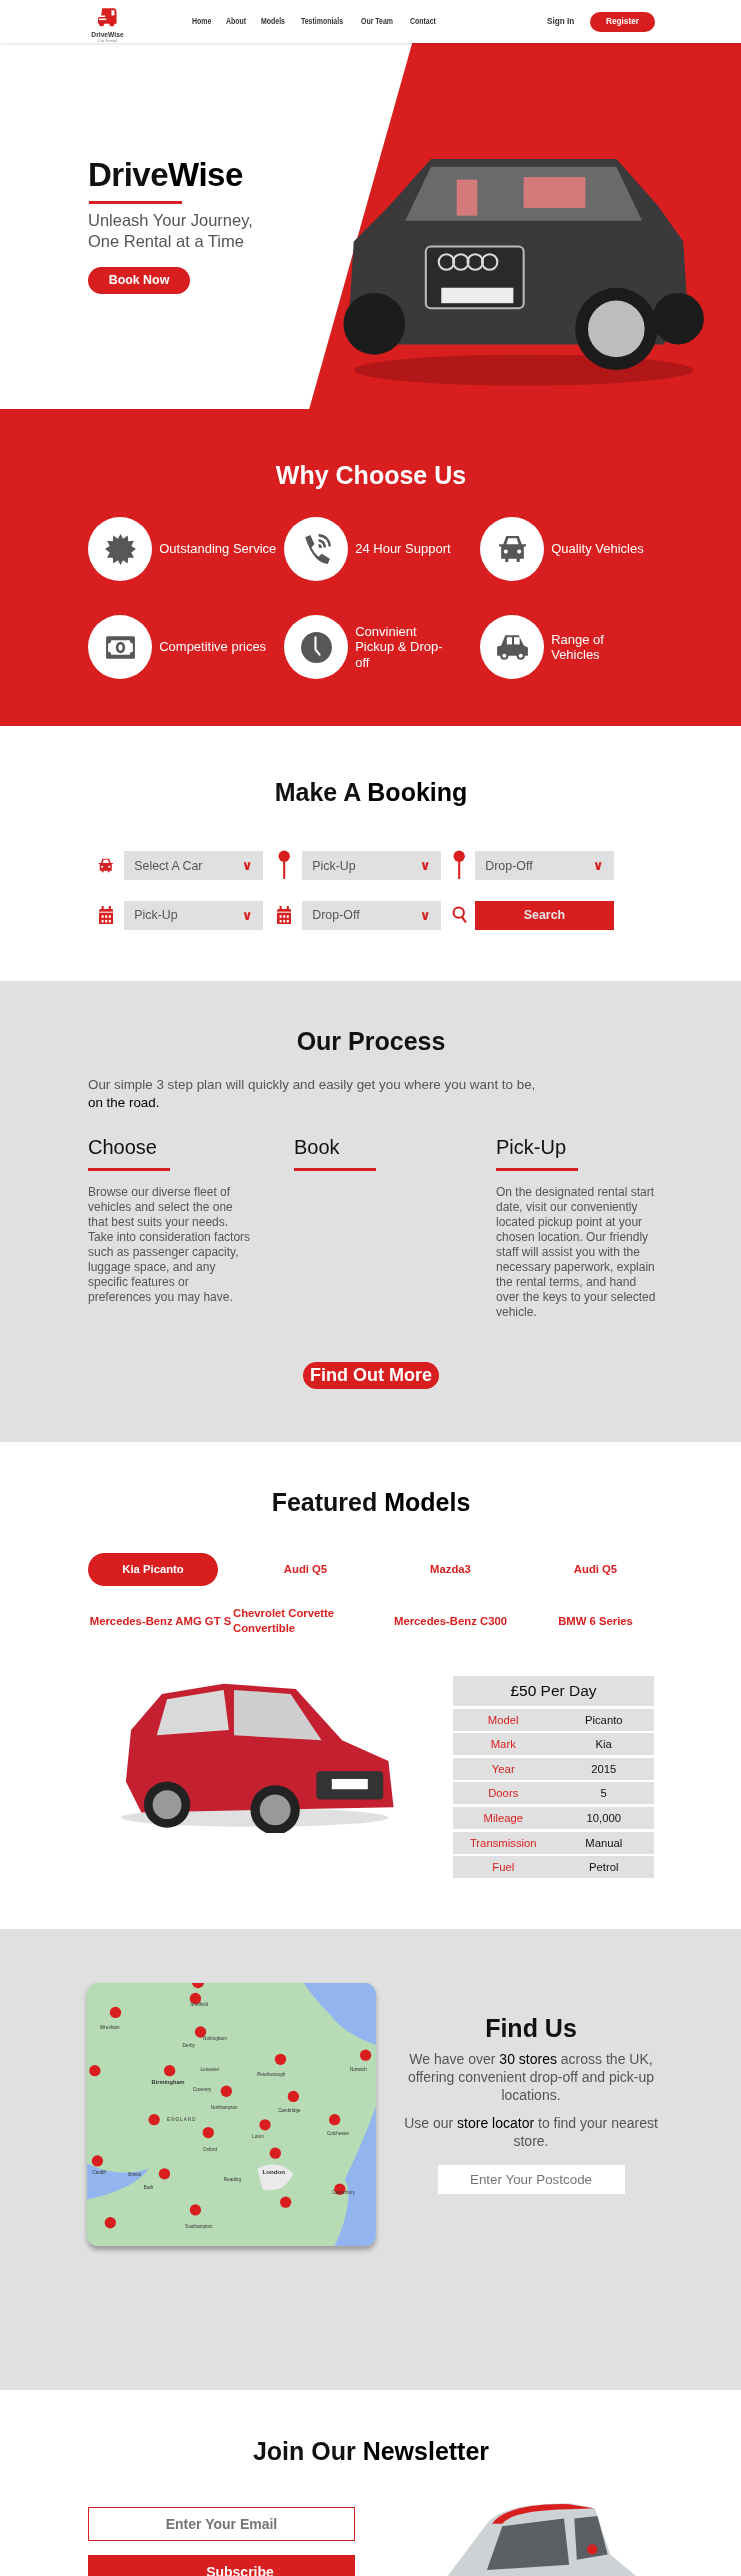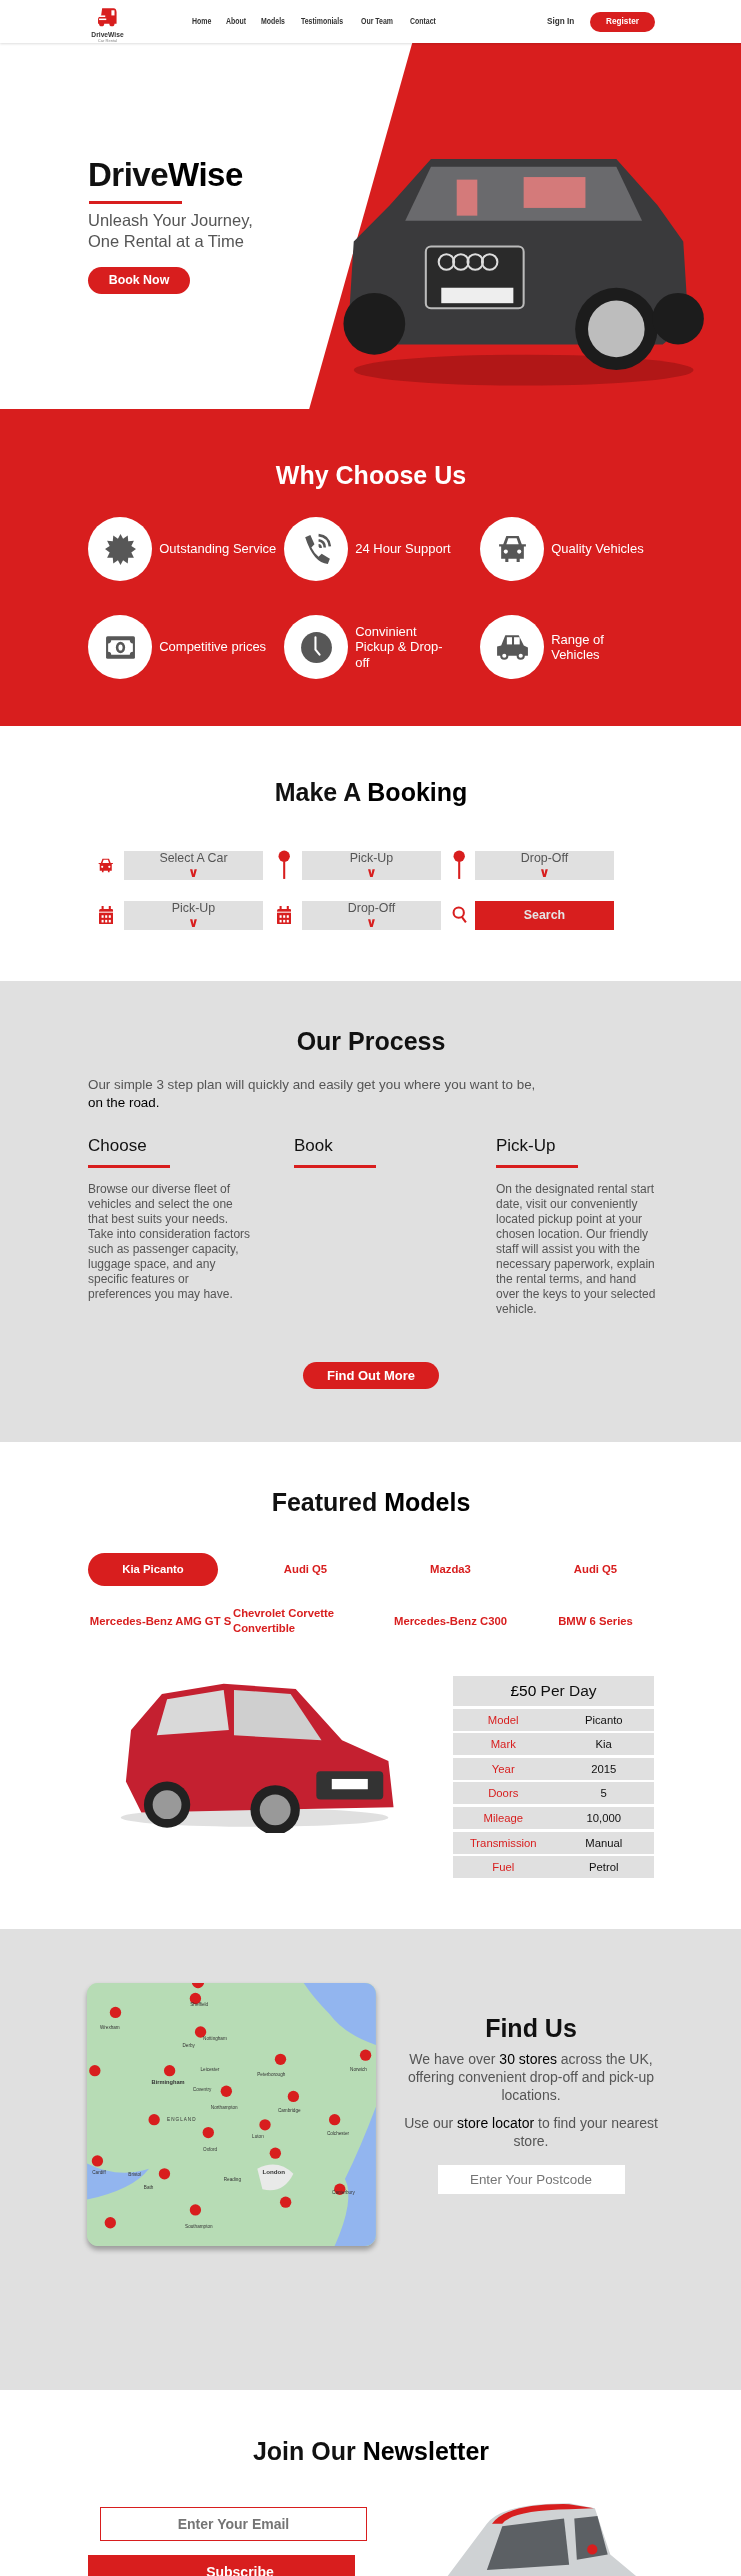--- a/index.html
+++ b/index.html
@@ -29,54 +29,54 @@
 .why .section-title{color:#fff;}
 .features{position:absolute;left:88px;top:108px;width:567px;display:grid;grid-template-columns:196px 196px 175px;row-gap:34px;}
 .feat{display:flex;align-items:center;gap:7.2px;}
 .feat .circ{width:64px;height:64px;border-radius:50%;background:#fff;display:flex;align-items:center;justify-content:center;flex-shrink:0;}
 .feat span.t{color:#fff;font-size:13px;line-height:15.5px;}
 
 .booking{height:255px;padding-top:52px;position:relative;}
 .bk-grid{position:absolute;left:88px;top:124px;width:567px;}
 .bk-row{display:flex;align-items:center;margin-bottom:19.6px;}
 .bk-icon{width:36px;display:flex;justify-content:center;}
-.bk-field{width:139px;height:29px;background:#e0e0e0;display:flex;align-items:center;justify-content:space-between;padding:0 10.3px;font-size:12.4px;color:#555;margin-right:3px;flex-direction:column;}
+.bk-field{width:139px;height:29px;background:#e0e0e0;display:flex;align-items:center;justify-content:space-between;padding:0 10.3px;font-size:12.4px;color:#555;margin-right:3px;}
 .bk-field .chev{color:#d81e1e;font-weight:700;font-size:13.4px;}
 .search-btn{width:139px;height:29px;background:#d81e1e;color:#e5e5e5;font-size:12.4px;font-weight:700;border:none;}
 
 .process{background:#e0e0e0;height:461px;padding-top:46px;position:relative;}
 .process-intro{position:absolute;left:88px;top:95px;width:567px;font-size:13.4px;color:#555;line-height:18px;}
 .steps{position:absolute;left:88px;top:155px;display:flex;}
 .step{width:206px;}
 .step:nth-child(2){width:202px;}
-.step h3{font-size:17px;font-weight:400;}
+.step h3{font-size:20px;font-weight:400;}
 .step .rule{width:82px;height:2.6px;background:#d81e1e;margin:9.3px 0 14.4px;}
 .step p{font-size:12px;color:#555;line-height:15px;width:165px;}
-.find-more{position:absolute;left:303px;top:381px;width:136px;height:27px;border-radius:13.4px;background:#d81e1e;color:#fff;font-size:13px;font-weight:700;border:none;}
+.find-more{position:absolute;left:303px;top:381px;width:136px;height:27px;border-radius:13.4px;background:#d81e1e;color:#fff;font-size:18px;font-weight:700;border:none;}
 
 .models{height:487px;padding-top:46px;position:relative;}
 .model-tabs{position:absolute;left:88px;top:111px;width:572px;display:grid;grid-template-columns:repeat(4,145px);row-gap:18.5px;}
 .mtab{height:33px;display:flex;align-items:center;justify-content:center;text-align:left;color:#d81e1e;font-weight:700;font-size:11.3px;border-radius:16.5px;line-height:15px;}
 .mtab.active{background:#d81e1e;color:#fff;width:130px;}
 .model-car{position:absolute;left:100px;top:216px;width:304px;height:175px;}
 .spec{position:absolute;left:453px;top:234px;width:201px;}
 .spec .price{height:30px;background:#e0e0e0;display:flex;align-items:center;justify-content:center;font-size:15.5px;margin-bottom:2.6px;}
 .spec .row{height:22px;background:#e0e0e0;display:flex;margin-bottom:2.6px;font-size:11.3px;}
 .spec .row span{flex:1;display:flex;align-items:center;justify-content:center;}
 .spec .row span.k{color:#d81e1e;}
 
 .find{background:#e0e0e0;height:461px;position:relative;}
 .map{position:absolute;left:87px;top:54px;width:289px;height:263px;border-radius:11.3px;overflow:hidden;box-shadow:0 3.1px 5.2px rgba(0,0,0,.3);background:#b9dfbb;}
 .find-text{position:absolute;left:402px;top:85px;width:258px;text-align:center;}
 .find-text h2{font-size:25px;font-weight:700;margin-bottom:7.2px;}
 .find-text p{font-size:14px;color:#555;line-height:18px;margin-bottom:10.3px;}
 .postcode{width:187px;height:29px;background:#fff;border:none;font-size:13.4px;color:#444;text-align:center;margin-top:4.1px;font-family:inherit;}
 
 .newsletter{height:337px;padding-top:47px;position:relative;}
-.email{position:absolute;left:88px;top:117px;width:267px;height:34px;border:1.5px solid #d81e1e;background:#fff;color:#d81e1e;font-size:14px;font-weight:700;text-align:center;font-family:inherit;margin-left:12px;}
+.email{position:absolute;left:88px;top:117px;width:267px;height:34px;border:1.5px solid #d81e1e;background:#fff;color:#d81e1e;font-size:14px;font-weight:700;text-align:center;font-family:inherit;}
 .subscribe{position:absolute;left:88px;top:165px;width:267px;height:34px;background:#d81e1e;color:#fff;font-size:14px;font-weight:700;border:none;padding-left:37px;}
 .mini{position:absolute;left:399px;top:72px;width:258px;height:216px;}
 </style>
 </head>
 <body>
 
 <header class="header">
   <div class="logo">
     <svg width="20.6" height="23" viewBox="0 0 40 44">
         <path d="M10 4h22c4 0 6 3 6 8v22h-4a5 5 0 0 1-10 0H14a5 5 0 0 1-10 0H2v-8c0-4 2-6 6-8l2-14z" fill="#d81e1e"></path>

